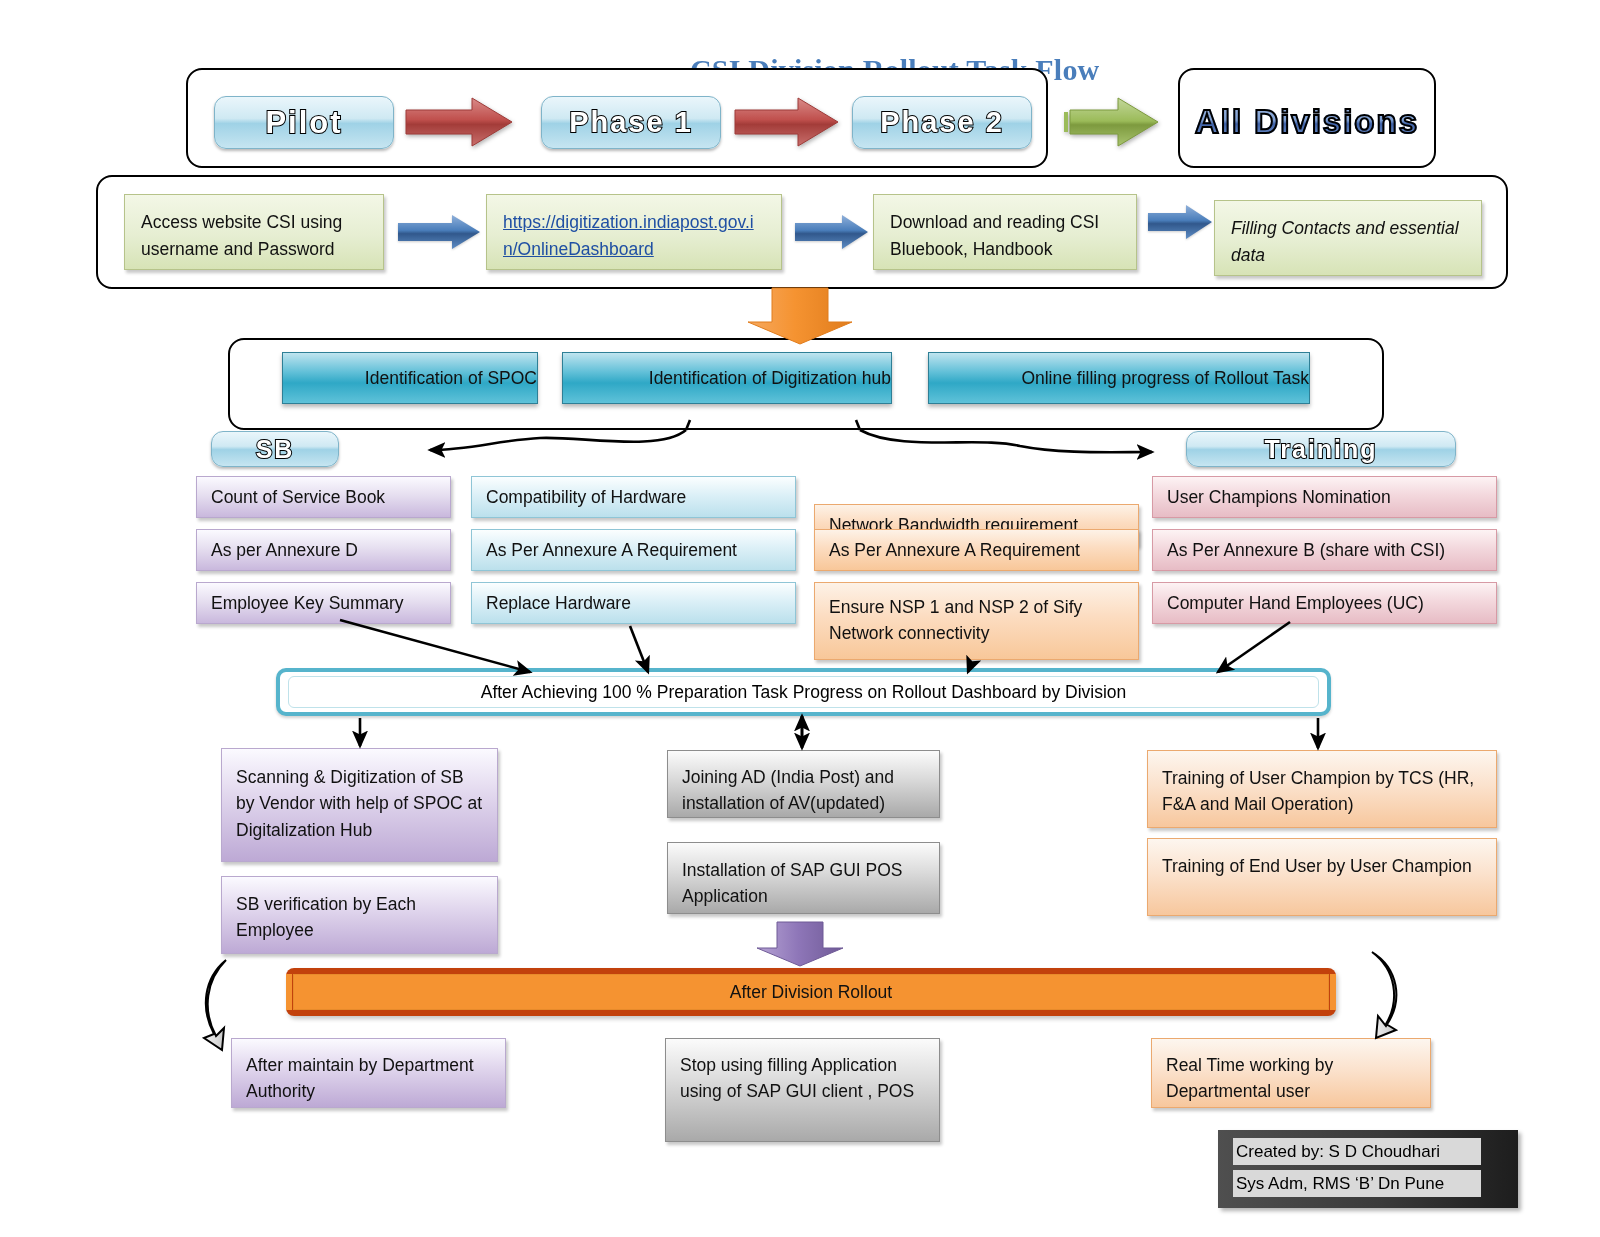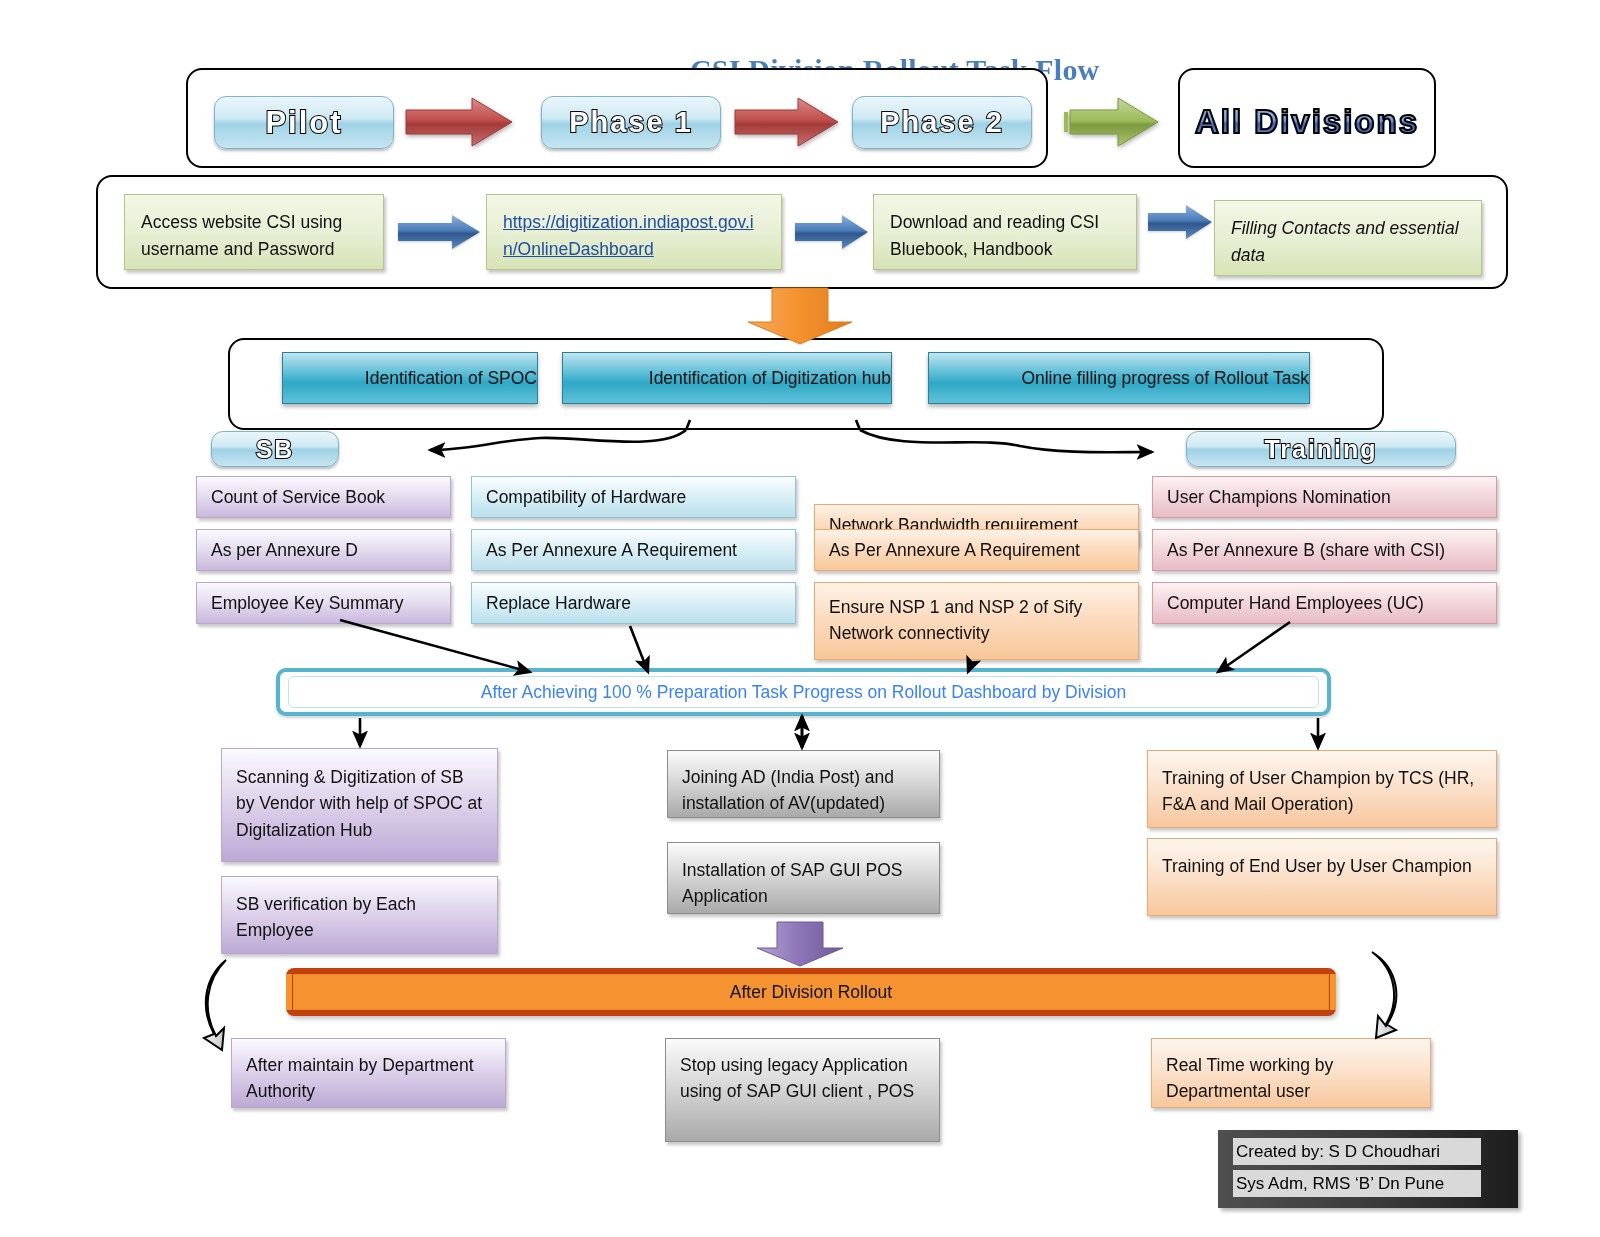--- a/index.html
+++ b/index.html
@@ -82,21 +82,21 @@
   
   #banner100{
     left:276px;top:668px;width:1055px;height:48px;
     border:4px solid #56b4cc;border-radius:10px;background:#fff;
     box-shadow:0 2px 3px rgba(0,0,0,.18);
   }
   #banner100 .inner{
     position:absolute;left:8px;top:4px;right:8px;bottom:4px;
     border:1px solid #bfe2ea;border-radius:6px;background:#fff;
     display:flex;align-items:center;justify-content:center;
-    font-size:17.5px;color:#3b82f6;
+    font-size:17.5px;color:#000000;
   }
   #bannerRoll{
     left:286px;top:968px;width:1050px;height:48px;
     background:#c2410c;border-radius:8px;
     box-shadow:2px 3px 4px rgba(0,0,0,.22);
   }
   #bannerRoll .inner{
     position:absolute;left:7px;top:6px;right:7px;bottom:6px;
     background:#f59331;border:1px solid #e88b2b;
     display:flex;align-items:center;justify-content:center;
@@ -257,21 +257,21 @@
     <div class="inner">
         <span>After Division Rollout</span>
       </div>
   </div>
 
   <div class="abs item purple-solid top" style="left:231px;top:1038px;width:275px;height:70px;padding-top:13px;">
     <span>After maintain by Department Authority</span>
     </div>
 
   <div class="abs item gray top" style="left:665px;top:1038px;width:275px;height:104px;padding-top:13px;">
-    <span>Stop using legacy Application using of SAP GUI client , POS</span>
+    <span>Stop using filling Application using of SAP GUI client , POS</span>
     </div>
 
   <div class="abs item orange2 top" style="left:1151px;top:1038px;width:280px;height:70px;padding-top:13px;">
     <span>Real Time working by Departmental user</span>
     </div>
 
   <div class="abs" id="credit">
     <div class="line l1">Created by: S D Choudhari</div>
     <div class="line l2">Sys Adm, RMS ‘B’ Dn Pune</div>
   </div>

